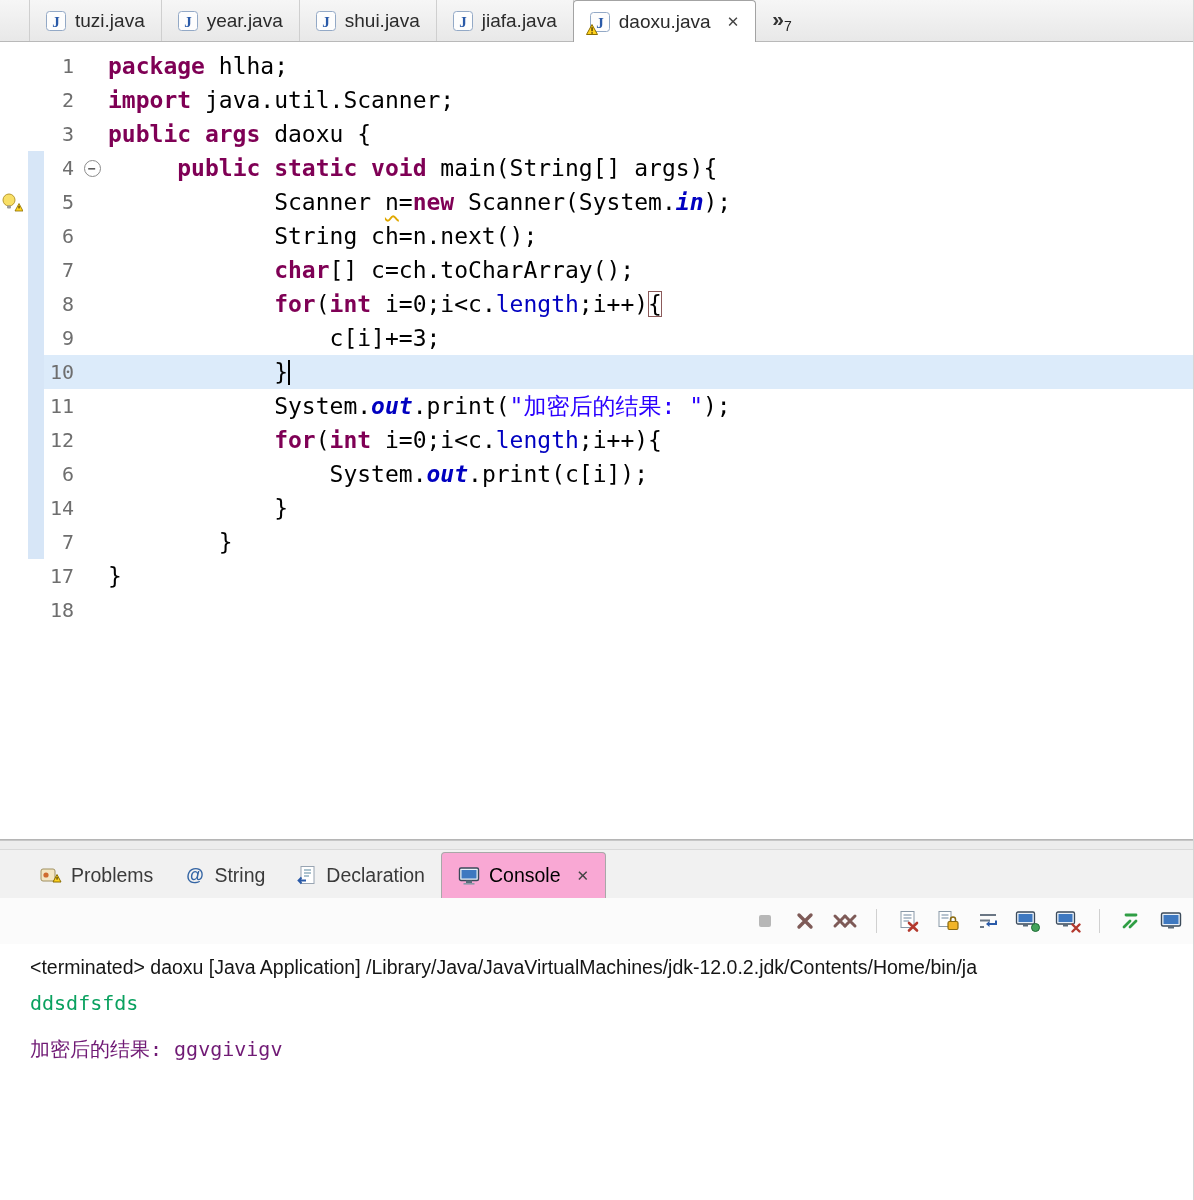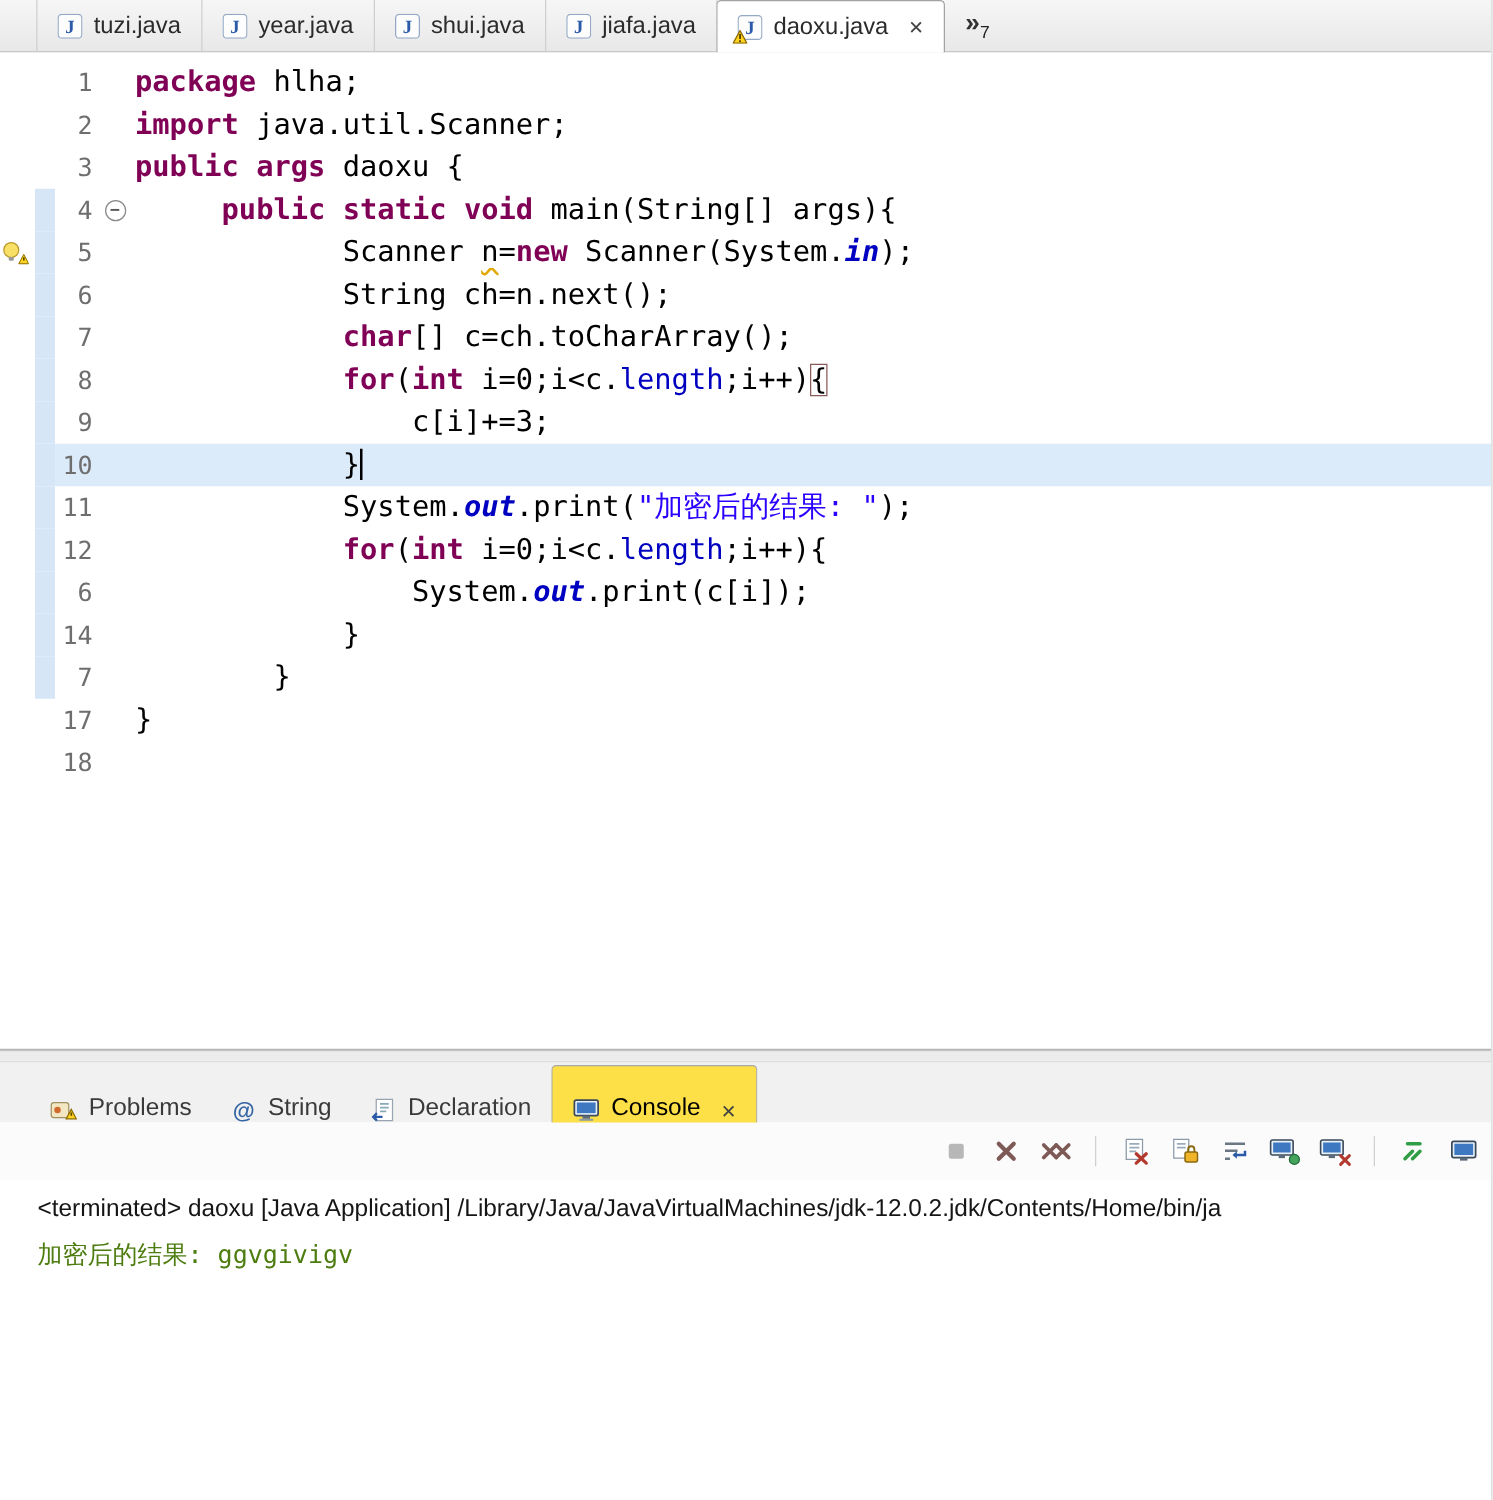--- a/index.html
+++ b/index.html
@@ -84,46 +84,46 @@
 
   
   .sash{ height:10px; background:#ececec; border-top:1px solid #c6c6c6; border-bottom:1px solid #d9d9d9; cursor:row-resize; }
 
   
   .btabbar{
     height:48px; background:#f1f1f1;
     display:flex; align-items:flex-end; padding-left:24px;
   }
   .btab{
-    display:flex; align-items:flex-end; gap:9px;
+    display:flex; align-items:center; gap:9px;
     padding:0 16px; height:46px;
     font-size:19.5px; color:#3a3a3a; cursor:pointer; white-space:nowrap;
   }
   .btab.active{
-    background:#fde047; border:1px solid #a8a8a8; border-bottom:none;
+    background:#f9a8d4; border:1px solid #a8a8a8; border-bottom:none;
     border-radius:4px 4px 0 0; color:#000;
   }
   .icn{ display:inline-flex; line-height:0; flex:none; }
 
   .toolbar{
     height:46px; background:#fbfbfb;
     display:flex; align-items:center; justify-content:flex-end;
     gap:8px; padding-right:6px;
   }
   .tbtn{
     border:none; background:transparent; width:32px; height:32px;
     display:flex; align-items:center; justify-content:center;
     padding:0; cursor:pointer; border-radius:3px;
   }
   .tsep{ width:1px; height:24px; background:#d0d0d0; margin:0 7px; }
 
   .consoletext{ padding:12px 16px 0 30px; background:#fff; height:256px; }
   .chead{ font-size:19.5px; color:#151515; margin-bottom:9px; white-space:nowrap; }
   .cin{ font:20px/30px "DejaVu Sans Mono", monospace; color:var(--grn); }
-  .cout{ font:20px/30px "DejaVu Sans Mono", monospace; color:#4d7c0f; margin-top:4px; }
+  .cout{ font:20px/30px "DejaVu Sans Mono", monospace; color:#701a75; margin-top:16px; }
 </style>
 </head>
 <body>
 
 <div class="etabbar">
   <div class="etab-spacer"></div>
   <div id="etabs">
       <div class="etab">
         <span class="jicon-wrap"><svg width="20" height="20" viewBox="0 0 20 20">
             <rect x="0.5" y="0.5" width="19" height="19" rx="3" fill="#fdfdfd" stroke="#93a9c6"></rect>
@@ -441,14 +441,15 @@
           <rect x="2.5" y="4" width="19" height="13" rx="1.5" fill="#e8f0f9" stroke="#3b4a5a" stroke-width="1.4"></rect>
           <rect x="4.5" y="6" width="15" height="9" fill="#3e78c0"></rect>
           <rect x="9" y="17" width="6" height="2.5" fill="#5a6a7a"></rect>
         </svg>
       </span>
     </button>
   </div>
 
 <div class="consoletext">
   <div class="chead">&lt;terminated&gt; daoxu [Java Application] /Library/Java/JavaVirtualMachines/jdk-12.0.2.jdk/Contents/Home/bin/ja</div>
+  <div class="cin">ddsdfsfds</div>
   <div class="cout">加密后的结果: ggvgivigv</div>
 </div>
 
 </body></html>

